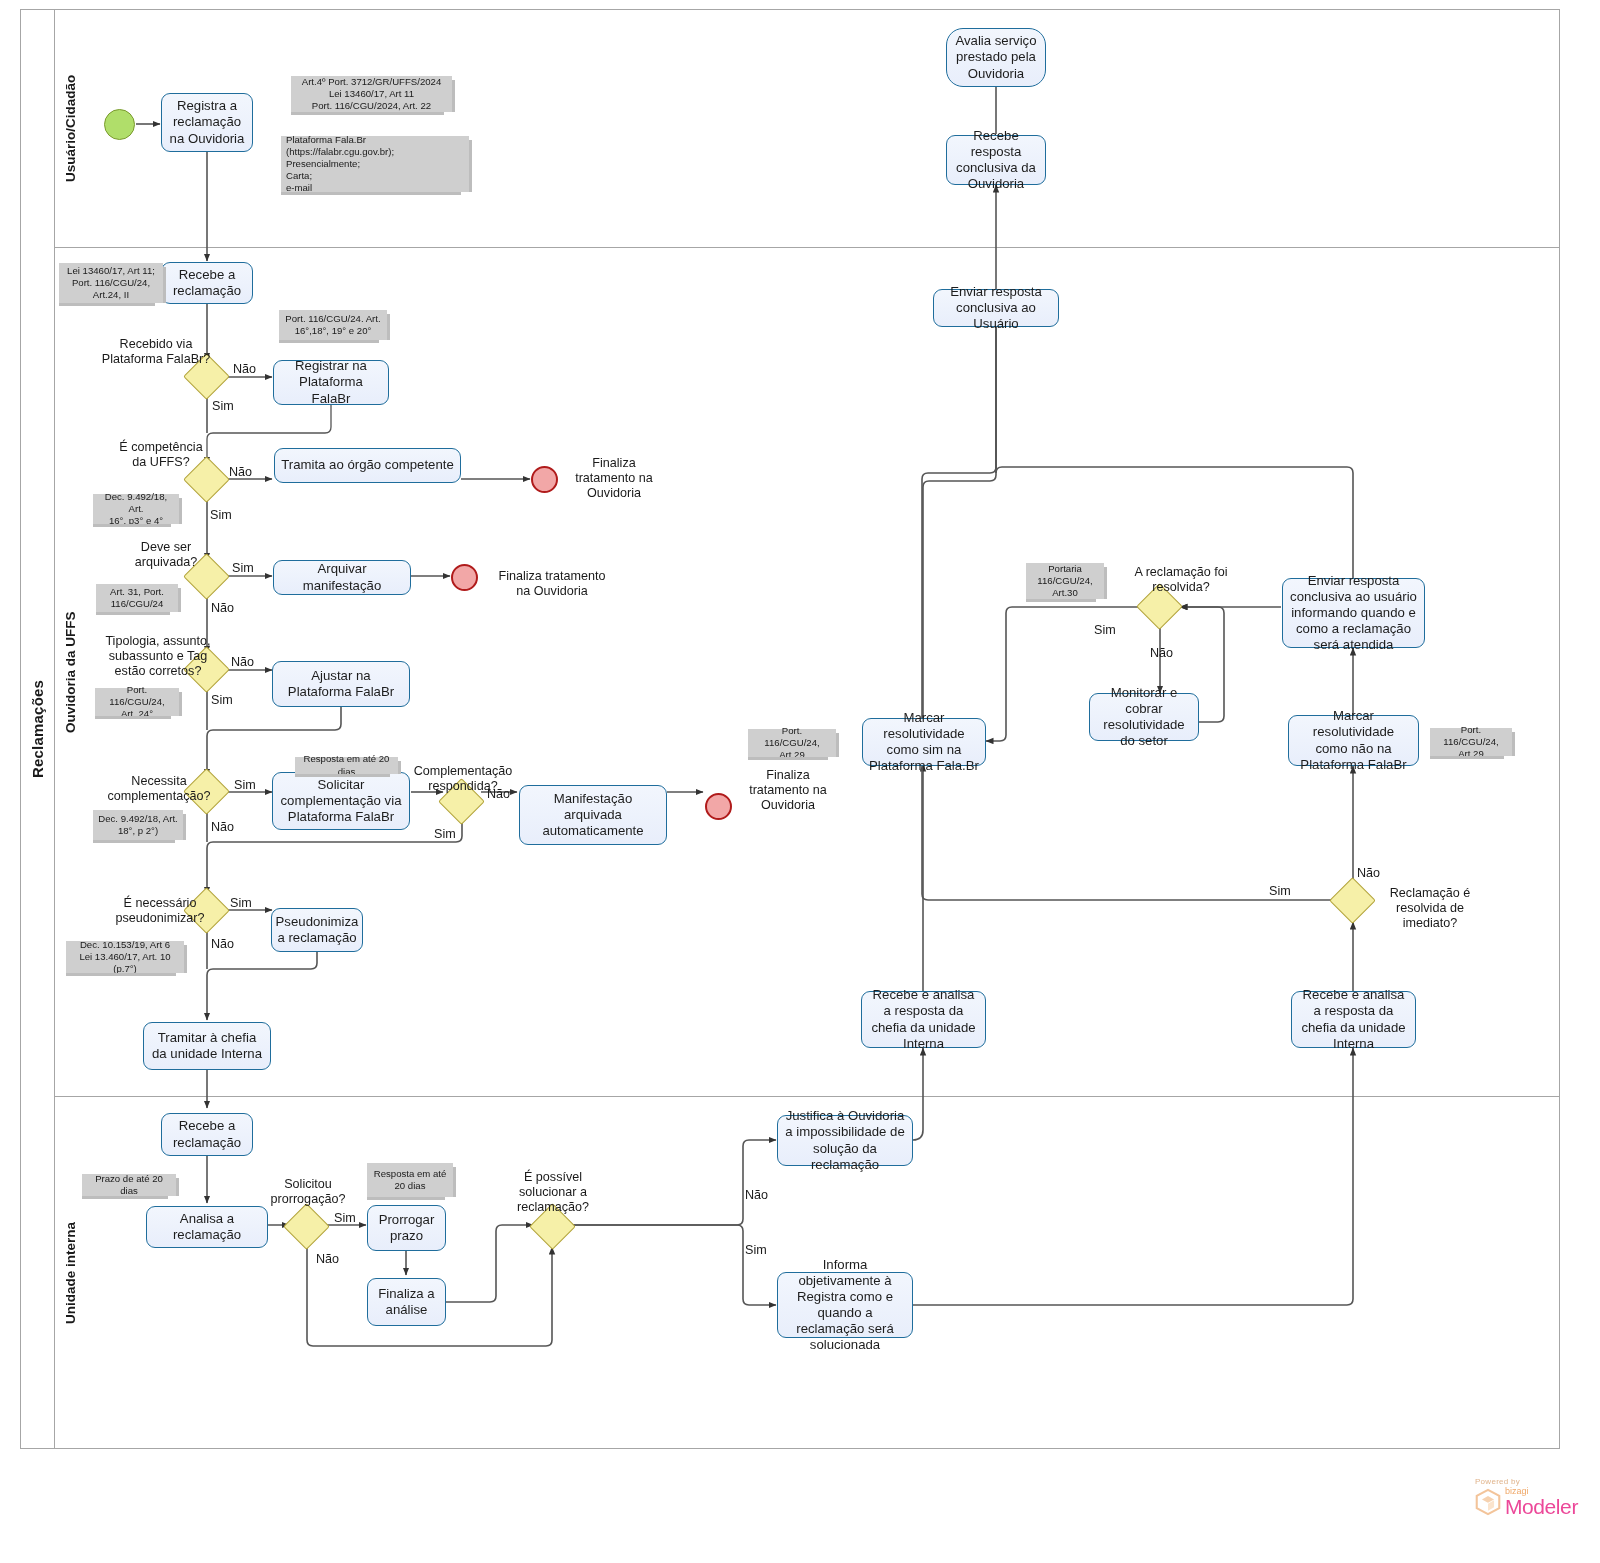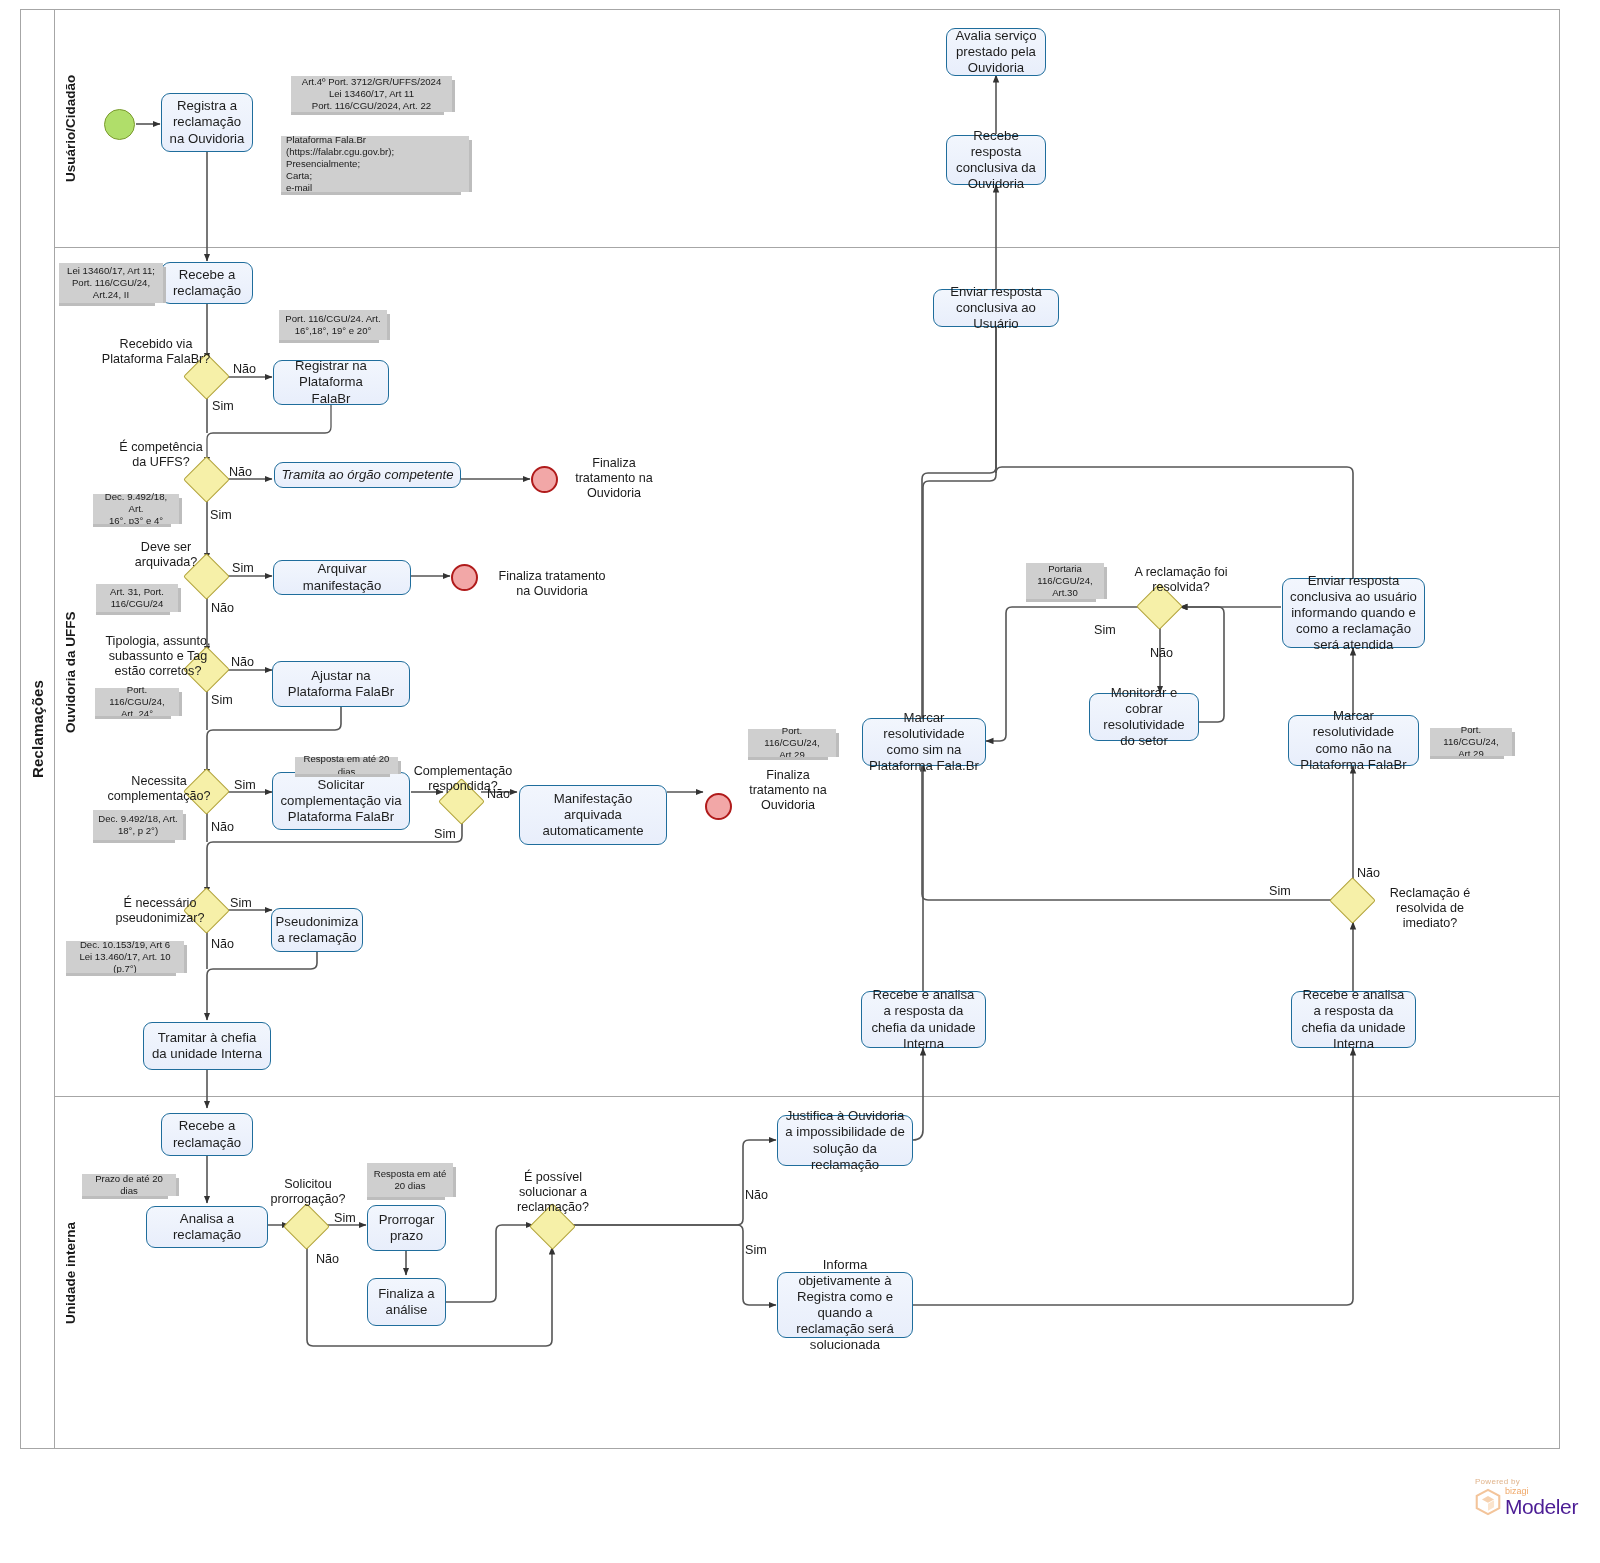--- a/index.html
+++ b/index.html
@@ -41,21 +41,21 @@
   
   .lbl{position:absolute;font-size:12.6px;line-height:1.2;color:#1a1a1a;text-align:center;white-space:pre-line;}
   .flow-lbl{position:absolute;font-size:12.6px;color:#1a1a1a;}
 
   
   .brand{position:absolute;right:22px;bottom:46px;text-align:left;}
   .brand .pw{font-size:8px;color:#e0b48c;letter-spacing:.3px;}
   .brand .row{display:flex;align-items:center;gap:4px;margin-top:1px;}
   .brand .hex{width:26px;height:28px;}
   .brand .bz{font-size:9px;color:#f0a868;line-height:1;}
-  .brand .md{font-size:21px;color:#4c1d95;line-height:1;font-weight:400;letter-spacing:-.4px;}
+  .brand .md{font-size:21px;color:#ec4899;line-height:1;font-weight:400;letter-spacing:-.4px;}
 </style>
 </head>
 <body>
 
 <div id="canvas">
 
   <div class="pool-frame" style="left:20px;top:9px;width:1540px;height:1440px;"></div>
   <div class="pool-title vtext" style="left:20px;top:9px;width:34px;height:1440px;">Reclamações</div>
 
   <div style="position:absolute;left:54px;top:247px;width:1506px;height:1px;background:#a6a6a6;"></div>
@@ -171,21 +171,21 @@
   <div class="task" style="left:161px;top:93px;width:92px;height:59px;">Registra a reclamação na Ouvidoria</div>
 
   <div class="note" style="left:291px;top:76px;width:161px;height:36px;">Art.4º Port. 3712/GR/UFFS/2024
 Lei 13460/17, Art 11
 Port. 116/CGU/2024, Art. 22</div>
   <div class="note left" style="left:281px;top:136px;width:188px;height:56px;">Plataforma Fala.Br (https://falabr.cgu.gov.br);
 Presencialmente;
 Carta;
 e-mail</div>
 
-  <div class="task" style="left:946px;top:28px;width:100px;height:48px;">Avalia serviço prestado pela Ouvidoria</div>
+  <div class="task" style="left:946px;top:28px;width:100px;height:59px;border-radius:17px;">Avalia serviço prestado pela Ouvidoria</div>
   <div class="task" style="left:946px;top:135px;width:100px;height:50px;">Recebe resposta conclusiva da Ouvidoria</div>
 
   <div class="task" style="left:161px;top:262px;width:92px;height:42px;">Recebe a reclamação</div>
   <div class="note" style="left:59px;top:263px;width:104px;height:40px;">Lei 13460/17, Art 11;
 Port. 116/CGU/24,
 Art.24, II</div>
 
   <div class="gw" style="left:190px;top:360px;width:33px;height:33px;"></div>
   <div class="lbl" style="left:96px;top:337px;width:120px;">Recebido via
 Plataforma FalaBr?</div>
@@ -197,21 +197,21 @@
 16°,18°, 19° e 20°</div>
 
   <div class="gw" style="left:190px;top:463px;width:33px;height:33px;"></div>
   <div class="lbl" style="left:106px;top:440px;width:110px;">É competência
 da UFFS?</div>
   <div class="note" style="left:93px;top:494px;width:86px;height:30px;">Dec. 9.492/18, Art.
 16°, p3° e 4°</div>
   <div class="flow-lbl" style="left:229px;top:465px;">Não</div>
   <div class="flow-lbl" style="left:210px;top:508px;">Sim</div>
 
-  <div class="task" style="left:274px;top:462px;width:187px;height:26px;font-style:italic;">Tramita ao órgão competente</div>
+  <div class="task" style="left:274px;top:448px;width:187px;height:35px;">Tramita ao órgão competente</div>
   <div class="ev ev-end" style="left:531px;top:466px;width:27px;height:27px;"></div>
   <div class="lbl" style="left:566px;top:456px;width:96px;">Finaliza
 tratamento na
 Ouvidoria</div>
 
   <div class="gw" style="left:190px;top:560px;width:33px;height:33px;"></div>
   <div class="lbl" style="left:116px;top:540px;width:100px;">Deve ser
 arquivada?</div>
   <div class="note" style="left:96px;top:584px;width:82px;height:28px;">Art. 31, Port.
 116/CGU/24</div>

